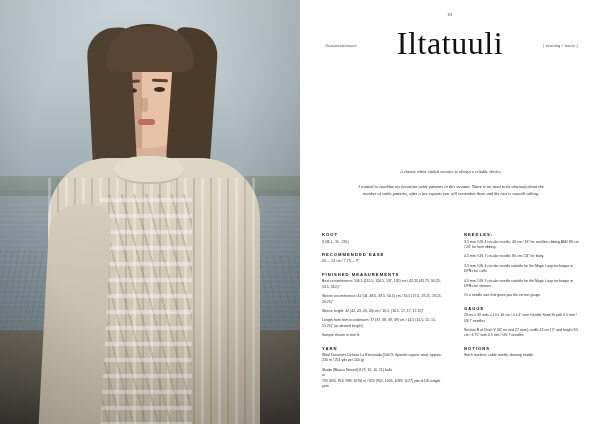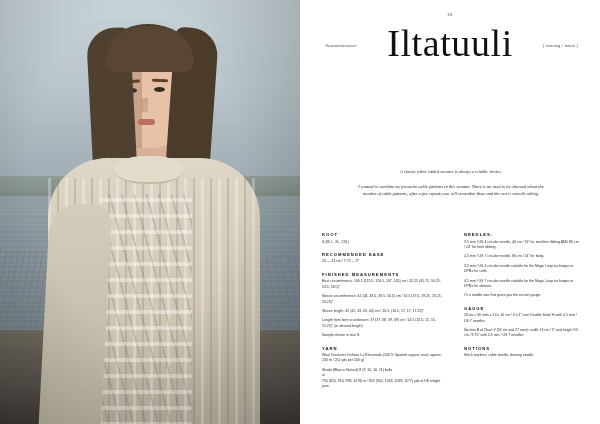--- a/index.html
+++ b/index.html
@@ -238,21 +238,21 @@
     letter-spacing: .35px;
     color: #3a3a3a;
     text-align: right;
   }
   .title {
     position: absolute;
     left: 0; top: 0;
     width: 300px;
     text-align: center;
     font-family: "Liberation Serif", serif;
-    font-size: 38px;
+    font-size: 32px;
     font-weight: 400;
     letter-spacing: .6px;
     color: #111;
     line-height: 34px;
   }
 
   .intro {
     position: absolute;
     left: 56px; top: 168px;
     width: 190px;

